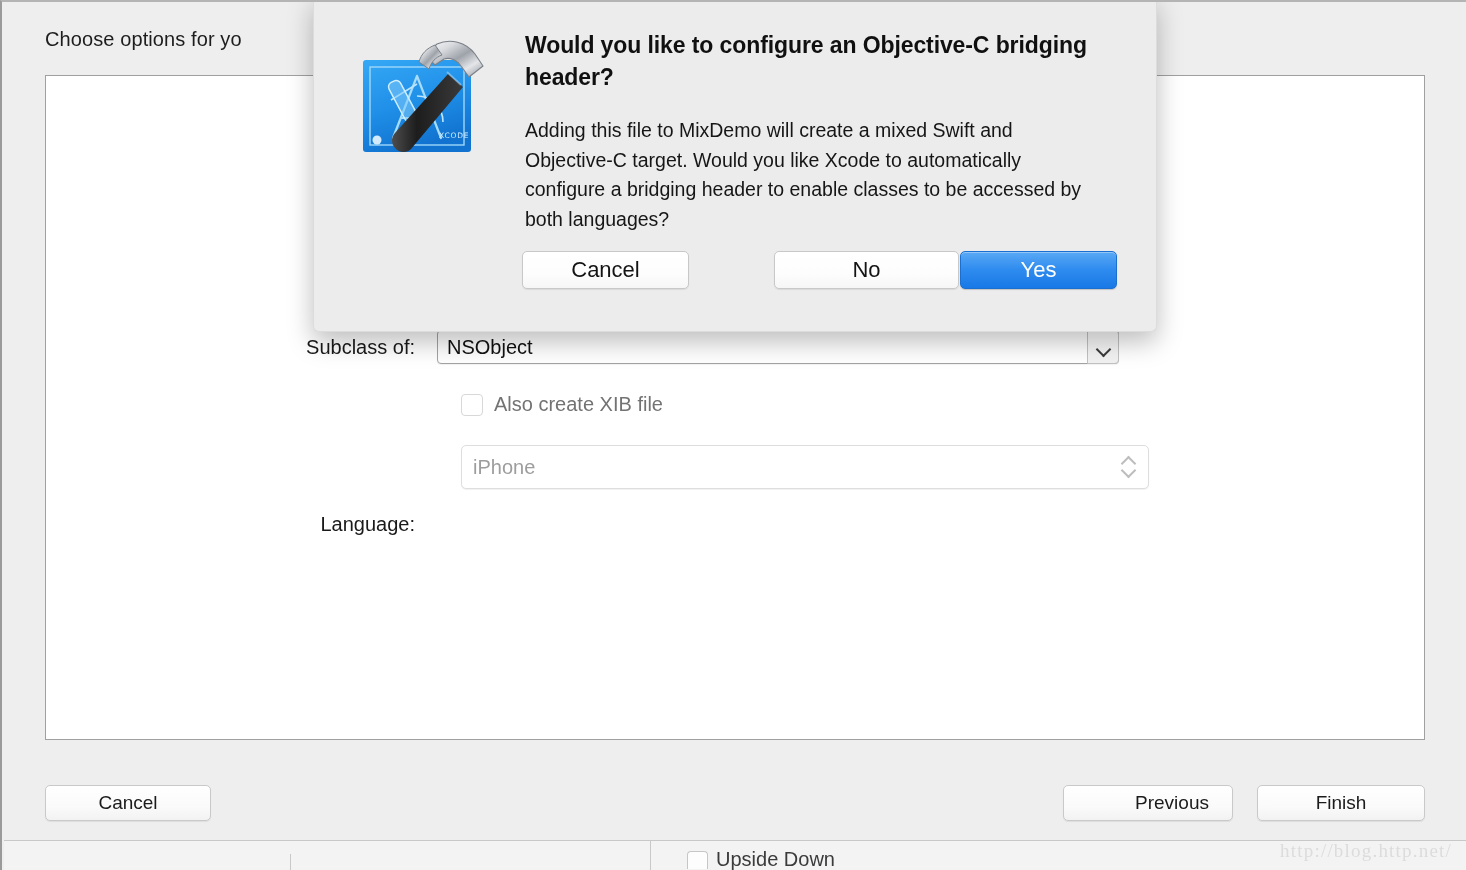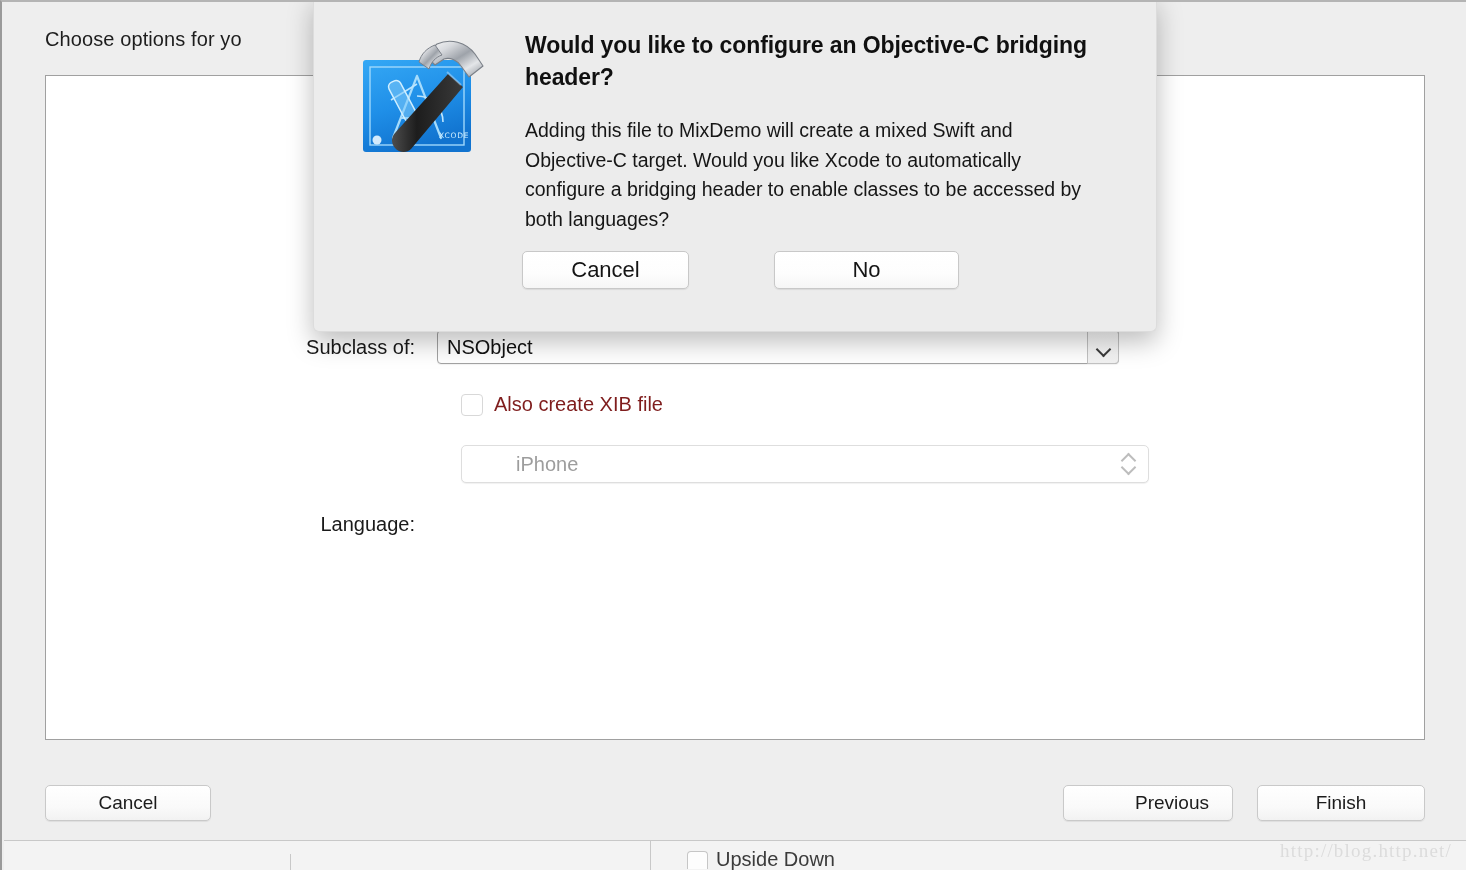--- a/index.html
+++ b/index.html
@@ -107,29 +107,28 @@
     left: 1px; top: 0;
     width: 9px; height: 9px;
     border-right: 2.2px solid #3b3b3b;
     border-bottom: 2.2px solid #3b3b3b;
     transform: rotate(45deg);
   }
 
   
   .popup {
     position: relative;
-    height: 38px;
+    height: 44px;
     background: #ffffff;
     border: 1px solid #cfcfcf;
     border-radius: 5px;
     box-sizing: border-box;
     display: flex;
     align-items: center;
     box-shadow: 0 1px 1px rgba(0,0,0,.06);
-    padding-left: 43px;
   }
   .popup.disabled { border-color: #dedede; }
   .popup .pu-value {
     font-size: 20px;
     color: #111;
     padding-left: 11px;
     white-space: nowrap;
   }
   .popup.disabled .pu-value { color: #9d9d9d; }
   .stepper {
@@ -160,21 +159,21 @@
   .checkbox-box {
     width: 22px; height: 22px;
     border: 1px solid #d8d8d8;
     border-radius: 4px;
     background: #ffffff;
     box-sizing: border-box;
   }
   .checkbox-label {
     margin-left: 11px;
     font-size: 20px;
-    color: #7f1d1d;
+    color: #737373;
     white-space: nowrap;
   }
 
   
   .bar-button {
     position: absolute;
     height: 36px;
     background: linear-gradient(#ffffff, #fafafa 62%, #f2f2f2);
     border: 1px solid #c9c9c9;
     border-radius: 5px;
@@ -418,16 +417,17 @@
 
       <path d="M96 40 L110 53" stroke="#ffffff" stroke-width="2" opacity="0.35"></path>
     </svg>
 
     <div id="alert-body">Adding this file to MixDemo will create a mixed Swift and Objective-C target. Would you like Xcode to automatically configure a bridging header to enable classes to be accessed by both languages?</div>
 
     <div id="alert-title">Would you like to configure an Objective-C bridging header?</div>
 
     <div class="alert-button plain" style="left:208px; width:167px;">Cancel</div>
     <div class="alert-button plain" style="left:460px; width:185px;">No</div>
+    <div class="alert-button primary" style="left:646px; width:157px;">Yes</div>
 
   </div>
 
 </div>
 
 </body></html>

